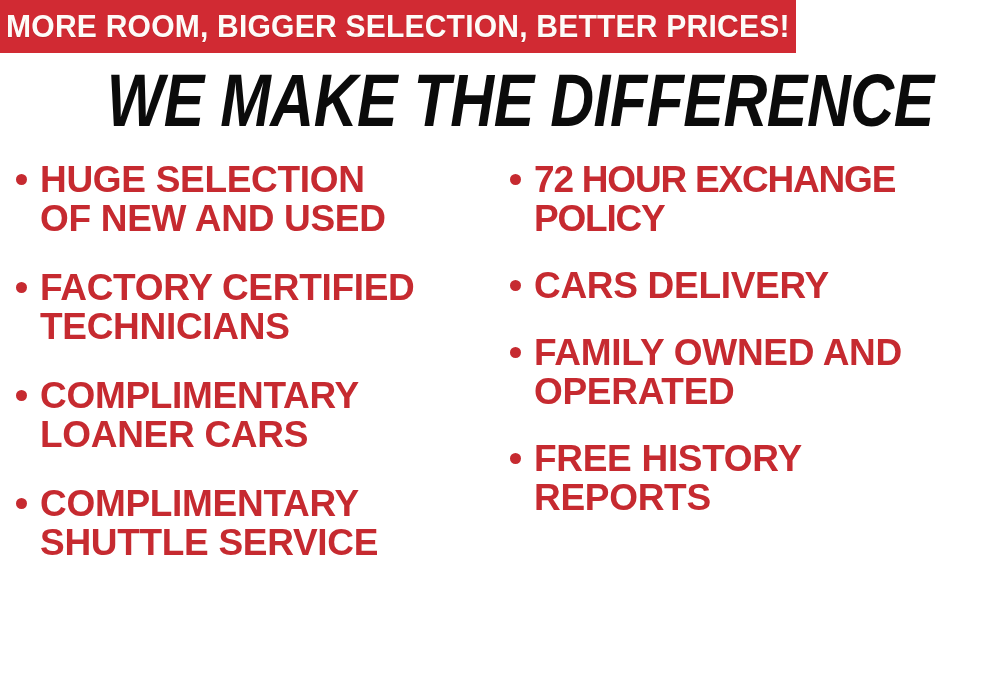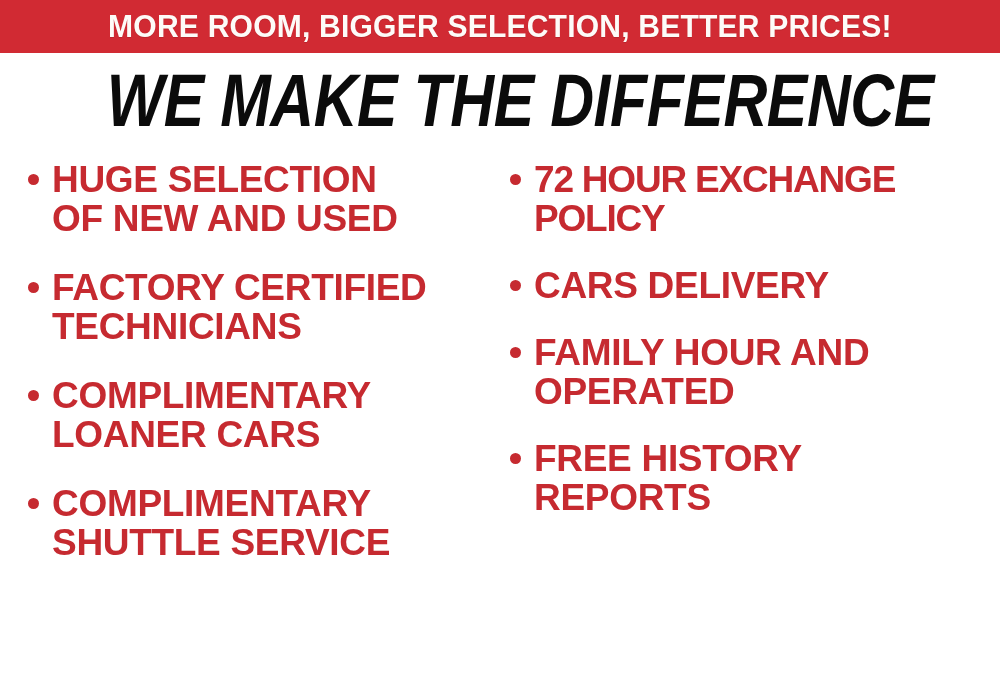--- a/index.html
+++ b/index.html
@@ -20,21 +20,21 @@
     height: 694px;
     background: #ffffff;
     box-sizing: border-box;
   }
 
   
   .banner {
     position: absolute;
     left: 0;
     top: 0;
-    width: 1000px;
+    width: 796px;
     height: 53px;
     background: #d12a33;
     display: flex;
     align-items: center;
     justify-content: center;
   }
   .banner-text {
     color: #fdfbf8;
     font-family: "Liberation Sans", sans-serif;
     font-weight: bold;
@@ -77,21 +77,21 @@
     width: 1000px;
     height: 534px;
     display: flex;
     align-items: flex-start;
   }
   .col {
     box-sizing: border-box;
   }
   .col-left {
     width: 500px;
-    padding-left: 28px;
+    padding-left: 16px;
   }
   .col-right {
     width: 500px;
     padding-left: 10px;
   }
 
   .bullet-item {
     display: flex;
     align-items: flex-start;
     margin-bottom: 26px;
@@ -176,21 +176,21 @@
 
       <div class="bullet-item gap-wide">
         <span class="dot"></span>
         <span class="bullet-label">CARS DELIVERY</span>
       </div>
 
 
 
       <div class="bullet-item gap-wide">
         <span class="dot"></span>
-        <span class="bullet-label">FAMILY HOUR AND
+        <span class="bullet-label">FAMILY OWNED AND
 OPERATED</span>
       </div>
 
       <div class="bullet-item">
         <span class="dot"></span>
         <span class="bullet-label">FREE HISTORY
 REPORTS</span>
       </div>
 
     </div>

